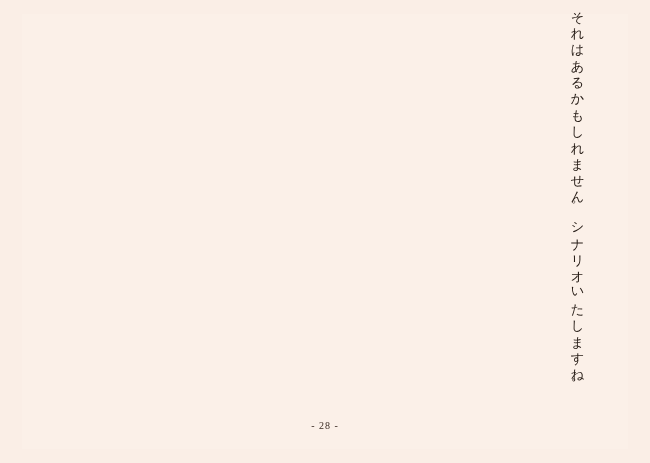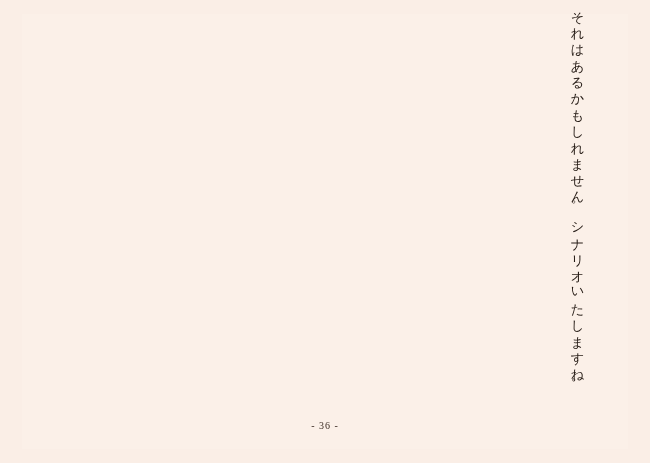--- a/index.html
+++ b/index.html
@@ -70,15 +70,15 @@
 </head>
 <body>
 
 <div id="page">
   <div id="page-inner">
     <div id="text-area">
       <div class="col">いたしますね。</div>
       <div class="col">井上　あ、それはあるかもしれません。シナリオ</div>
 
     </div>
-    <div id="page-number">- 36 -</div>
+    <div id="page-number">- 28 -</div>
   </div>
 </div>
 
 </body></html>

